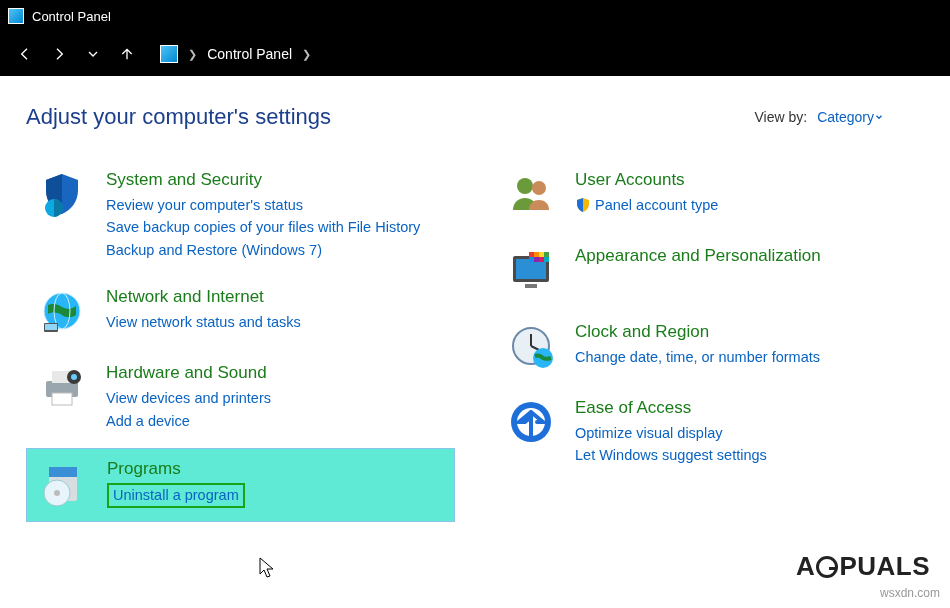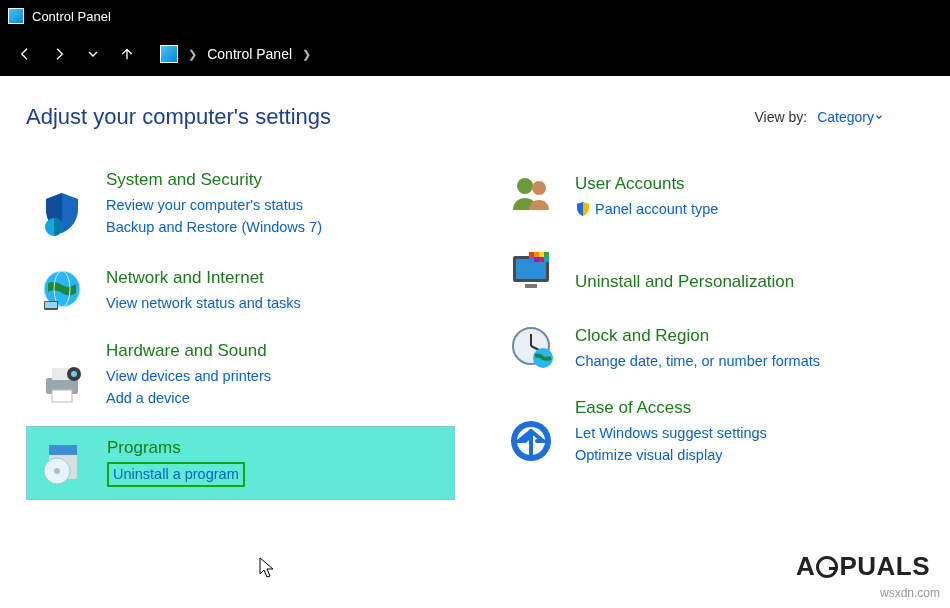--- a/index.html
+++ b/index.html
@@ -73,21 +73,21 @@
   .view-by { font-size: 14px; display: flex; align-items: center; gap: 10px; }
   .view-by .label { color: #333; }
   .view-by .value { color: #0a63c2; display: flex; align-items: center; }
   .columns {
     display: flex;
     gap: 40px;
   }
   .col { flex: 1; }
   .category {
     display: flex;
-    align-items: flex-end;
+    align-items: flex-start;
     gap: 18px;
     padding: 8px 10px 12px 10px;
     margin-bottom: 4px;
   }
   .category.selected {
     background: #5eead4;
     border: 1px solid #8cc3e8;
   }
   .cat-icon {
     width: 52px; height: 52px;
@@ -223,20 +223,21 @@
           <svg viewBox="0 0 48 48" width="48" height="48">
             <path d="M24 4l16 6v10c0 12-7 20-16 24C15 40 8 32 8 20V10l16-6z" fill="#1866c0"></path>
             <path d="M24 4v40C15 40 8 32 8 20V10l16-6z" fill="#0f4f99"></path>
             <circle cx="16" cy="38" r="9" fill="#0fa8e0"></circle>
             <path d="M16 29a9 9 0 010 18V29z" fill="#0b79a8"></path>
           </svg>
         </div>
         <div class="cat-body">
           <div class="cat-title">System and Security</div>
           <div class="cat-link">Review your computer's status</div>
+          <div class="cat-link">Save backup copies of your files with File History</div>
           <div class="cat-link">Backup and Restore (Windows 7)</div>
         </div>
       </div>
 
       <div class="category">
         <div class="cat-icon">
           <svg viewBox="0 0 48 48" width="48" height="48">
             <circle cx="24" cy="24" r="18" fill="#29b6f6"></circle>
             <path d="M10 18c4-2 10-1 14 2 5 3 10 2 14-1v9c-4 3-10 3-14 0-5-3-10-3-14-1v-9z" fill="#1a8a3a"></path>
             <ellipse cx="24" cy="24" rx="18" ry="18" fill="none" stroke="#cdeefd" stroke-width="1"></ellipse>
@@ -324,21 +325,21 @@
                 <rect x="10" width="5" height="5" fill="#fdd835"></rect>
                 <rect x="15" width="5" height="5" fill="#43a047"></rect>
               <rect y="5" width="5" height="5" fill="#1e88e5"></rect>
                 <rect x="5" y="5" width="5" height="5" fill="#8e24aa"></rect>
                 <rect x="10" y="5" width="5" height="5" fill="#d81b60"></rect>
                 <rect x="15" y="5" width="5" height="5" fill="#00acc1"></rect>
             </g>
           </svg>
         </div>
         <div class="cat-body">
-          <div class="cat-title">Uninstall and Personalization</div>
+          <div class="cat-title">Appearance and Personalization</div>
         </div>
       </div>
 
       <div class="category">
         <div class="cat-icon">
           <svg viewBox="0 0 48 48" width="48" height="48">
             <circle cx="24" cy="24" r="18" fill="#e8f0f6" stroke="#6a8aa8" stroke-width="2"></circle>
             <line x1="24" y1="24" x2="24" y2="12" stroke="#333" stroke-width="2"></line>
             <line x1="24" y1="24" x2="32" y2="28" stroke="#333" stroke-width="2"></line>
             <circle cx="36" cy="36" r="10" fill="#29b6f6"></circle>
@@ -355,22 +356,22 @@
         <div class="cat-icon">
           <svg viewBox="0 0 48 48" width="48" height="48">
             <circle cx="24" cy="24" r="20" fill="#1e6fd9"></circle>
             <circle cx="24" cy="24" r="14" fill="#fff"></circle>
             <path d="M24 14l-12 10h6l6-5v19" stroke="#1e6fd9" stroke-width="4" fill="none" stroke-linecap="round"></path>
             <path d="M24 14l12 10h-6" stroke="#1e6fd9" stroke-width="4" fill="none" stroke-linecap="round"></path>
           </svg>
         </div>
         <div class="cat-body">
           <div class="cat-title">Ease of Access</div>
+          <div class="cat-link">Optimize visual display</div>
           <div class="cat-link">Let Windows suggest settings</div>
-          <div class="cat-link">Optimize visual display</div>
         </div>
       </div>
 
     </div>
   </div>
 </div>
 
 <svg class="cursor" width="18" height="22" viewBox="0 0 18 22">
   <path d="M1 1l0 16 4-4 3 7 3-1-3-7 6 0z" fill="#fff" stroke="#000" stroke-width="1"></path>
 </svg>

